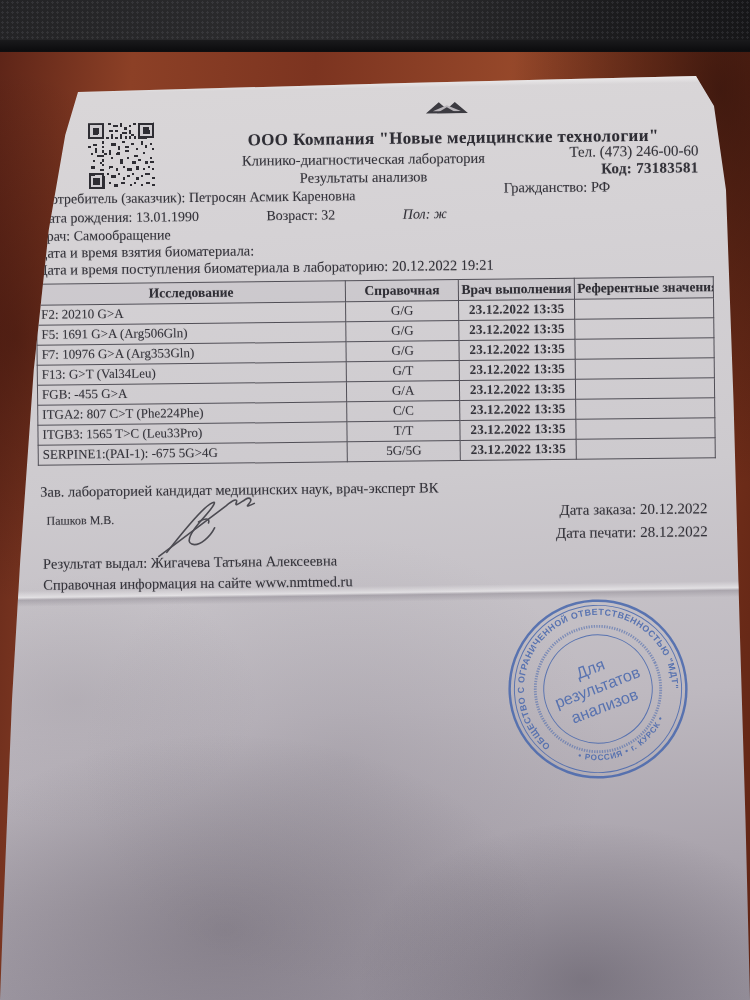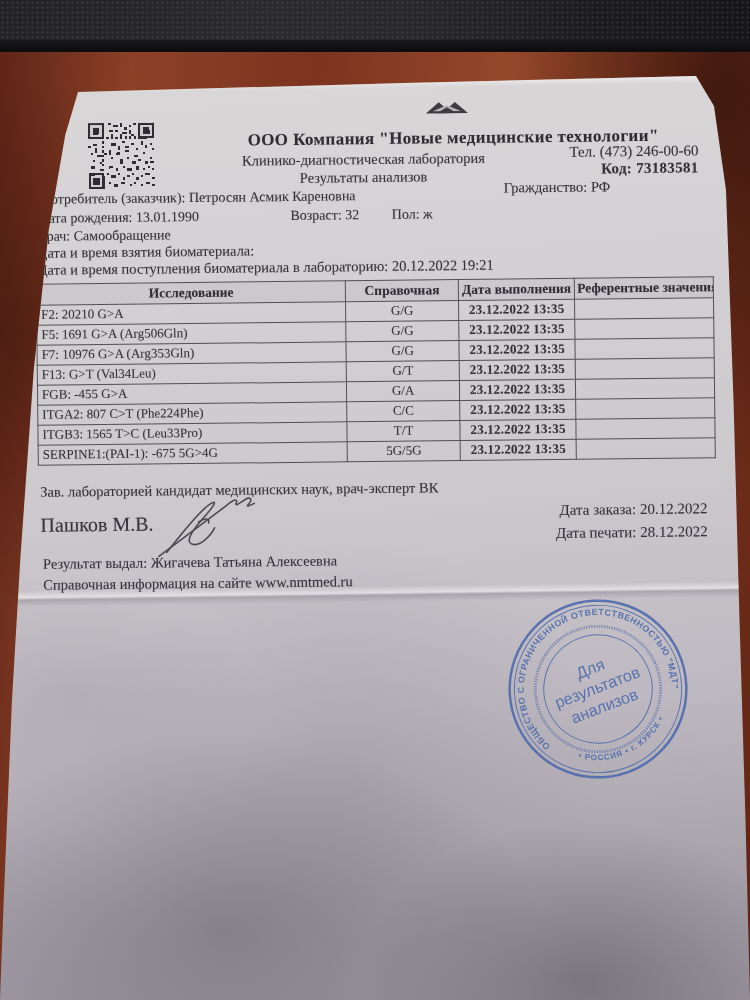--- a/index.html
+++ b/index.html
@@ -49,40 +49,40 @@
 
   .title{left:205px;top:129px;width:500px;font-size:17px;letter-spacing:.4px;color:#2e2d34;}
   .dept{left:200px;top:151px;width:330px;font-size:14.5px;}
   .docname{left:200px;top:169px;width:330px;font-size:14.5px;}
   .tel{left:470px;top:146px;width:230px;font-size:15px;}
   .code{left:470px;top:163px;width:230px;font-size:15px;letter-spacing:.3px;}
   .citiz{left:505px;top:181px;font-size:14.5px;}
 
   .customer{left:42px;top:188px;font-size:14px;}
   .dobrow{left:40px;top:207px;font-size:14px;}
-  .dobrow .age{margin-left:88px;} .dobrow .sex{margin-left:29px;}
+  .dobrow .age{margin-left:64px;} .dobrow .sex{margin-left:64px;font-style:italic;}
   .doctor{left:38px;top:225px;font-size:14px;}
   .sampling{left:38px;top:241px;font-size:14.5px;}
   .received{left:38px;top:258px;font-size:14.5px;}
 
   table.res{position:absolute;left:36px;top:280px;width:678px;border-collapse:collapse;
     table-layout:fixed;}
   table.res th,table.res td{border:1.4px solid #514f57;padding:0 4px;overflow:hidden;
     white-space:nowrap;}
   table.res th{font-size:13.5px;line-height:1.15;padding:2px 2px;color:#2f2e35;
     background:rgba(185,181,188,.25);}
   table.res td{height:19px;font-size:13px;}
   .col-test{width:308px;} .col-res{width:112px;} .col-date{width:116px;} .col-ref{width:138px;}
   td.c-test{text-align:left;}
   td.c-result{text-align:center;font-size:13.5px;}
   td.c-date{text-align:center;font-size:10.5px;font-weight:bold;letter-spacing:.2px;}
   td.c-ref{text-align:center;}
 
   .headtitle{left:38px;top:480px;font-size:14.5px;}
-  .headname{left:38px;top:510px;font-size:20px;}
+  .headname{left:44px;top:510px;font-size:12px;}
   .signature{left:150px;top:490px;}
   .orderdate{left:500px;top:504px;width:205px;font-size:15px;}
   .printdate{left:500px;top:527px;width:205px;font-size:15px;}
   .issued{left:40px;top:552px;font-size:14.5px;}
   .info{left:40px;top:573px;font-size:14.5px;}
 
   .qr{left:88px;top:120px;}
   .logo{left:427px;top:100px;}
 
   .stamp{left:503px;top:594px;width:190px;height:190px;transform:rotate(-25deg);opacity:.88;}
@@ -158,21 +158,21 @@
         <colgroup>
           <col class="col-test">
             <col class="col-res">
             <col class="col-date">
             <col class="col-ref">
         </colgroup>
         <thead>
           <tr>
             <th class="b">Исследование</th>
             <th class="b">Справочная</th>
-            <th class="b">Дата выполнения</th>
+            <th class="b">Врач выполнения</th>
             <th class="b">Референтные значения</th>
           </tr>
         </thead>
         <tbody>
         <tr>
           <td class="c-test">F2: 20210 G&gt;A</td>
           <td class="c-result">G/G</td>
           <td class="c-date">23.12.2022 13:35</td>
           <td class="c-ref"></td>
         </tr>

